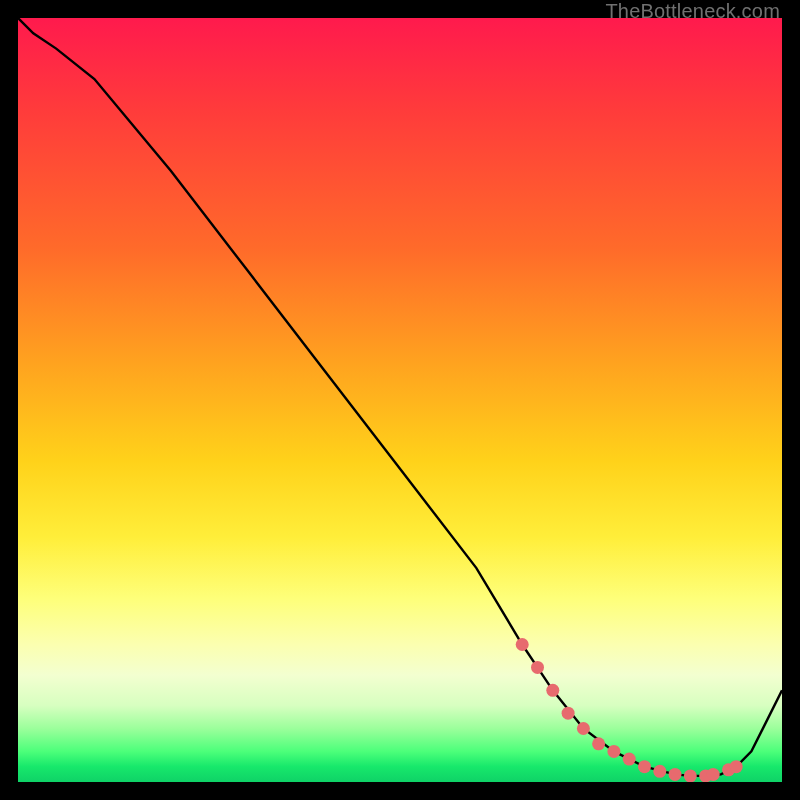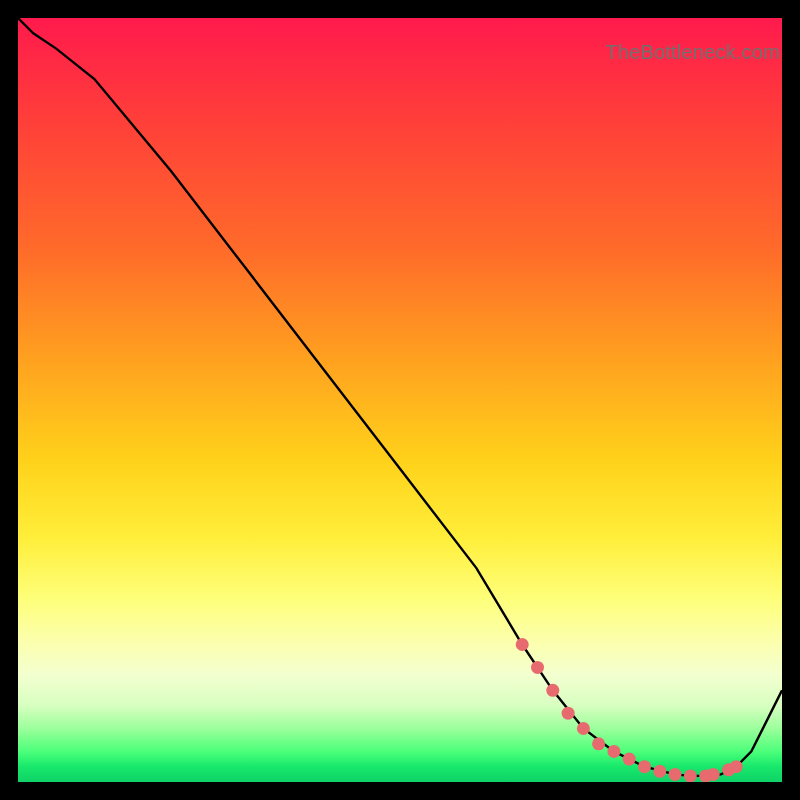--- a/index.html
+++ b/index.html
@@ -46,21 +46,20 @@
   }
   .watermark {
     position: absolute;
     top: 0px;
     right: 20px;
     color: #707070;
     font-size: 20px;
     letter-spacing: 0.2px;
     font-weight: 500;
     z-index: 5;
-    margin-top: 41px;
   }
   svg.curve {
     position: absolute;
     left: 0;
     top: 0;
     width: 764px;
     height: 764px;
     z-index: 3;
   }
 </style>

